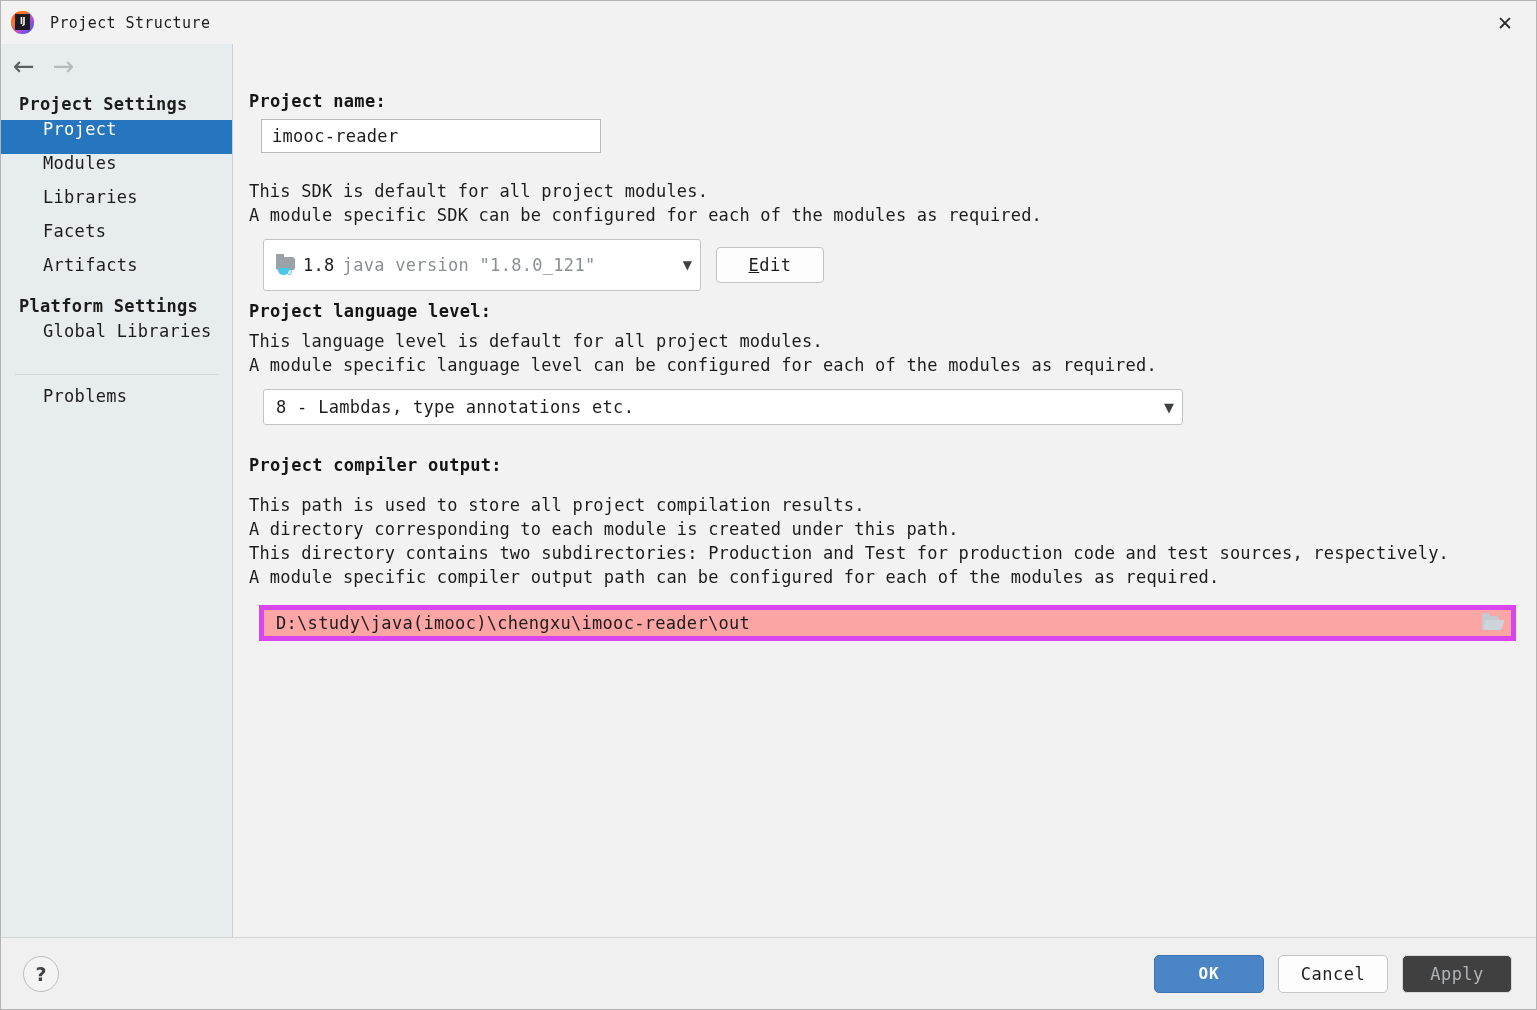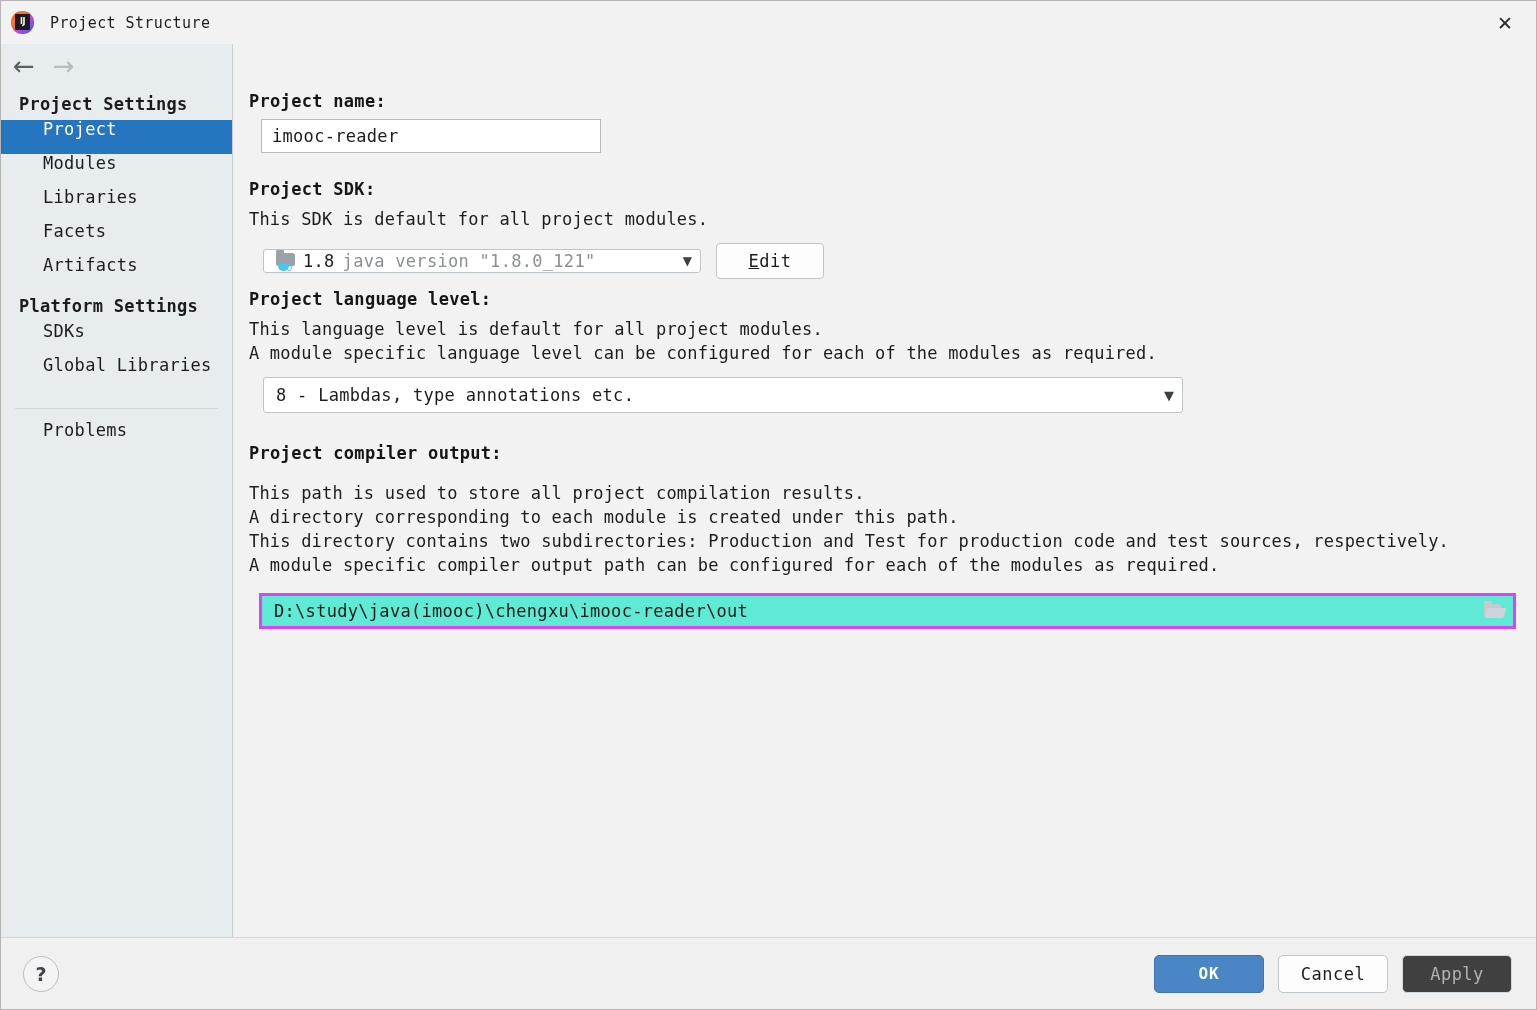--- a/index.html
+++ b/index.html
@@ -172,21 +172,21 @@
   .sdk-row {
     display: flex;
     align-items: center;
     gap: 15px;
     margin: 12px 0 0 14px;
   }
   .combo {
     background: #ffffff;
     border: 1px solid #c0c4c7;
     border-radius: 3px;
-    height: 24px;
+    height: 52px;
     display: flex;
     align-items: center;
     padding: 0 8px 0 12px;
     font-size: 17px;
     cursor: pointer;
     position: relative;
   }
   #sdk-combo { width: 438px; }
   .jdk-icon {
     width: 20px; height: 17px;
@@ -257,22 +257,22 @@
   #lang-combo .caret { font-size: 13px; }
   .lang-text { color: #1c1c1c; letter-spacing: 0.3px; }
 
   .gap-lg { height: 30px; }
   .gap-sm { height: 10px; }
 
   #out-field {
     margin: 16px 0 0 10px;
     width: 1257px;
     height: 36px;
-    border: 3px solid #d946ef;
-    background: #5eead4;
+    border: 5px solid #d946ef;
+    background: #fca5a5;
     display: flex;
     align-items: center;
     padding: 0 8px 0 12px;
   }
   #out-field .path {
     font-size: 17px;
     color: #1c1c1c;
     letter-spacing: 0.3px;
     flex: 1 1 auto;
   }
@@ -393,34 +393,33 @@
       </div>
 
       <div class="section-head">Project Settings</div>
       <div class="nav-item selected">Project</div>
       <div class="nav-item">Modules</div>
       <div class="nav-item">Libraries</div>
       <div class="nav-item">Facets</div>
       <div class="nav-item">Artifacts</div>
 
       <div class="section-head">Platform Settings</div>
-      <div class="nav-item">SDKs</div>
       <div class="nav-item">Global Libraries</div>
 
       <div class="nav-sep"></div>
       <div class="nav-item">Problems</div>
     </div>
 
     <div class="main">
 
       <div class="label-bold">Project name:</div>
       <div class="field" id="project-name-field">imooc-reader</div>
 
-      <div class="label-bold">Project SDK:</div>
       <div class="desc">This SDK is default for all project modules.</div>
+      <div class="desc">A module specific SDK can be configured for each of the modules as required.</div>
 
       <div class="sdk-row">
         <div class="combo" id="sdk-combo">
           <span class="jdk-icon">
             <span class="folder"></span>
               <span class="cup"></span>
           </span>
           <span class="sdk-ver">1.8</span>
           <span class="sdk-desc">java version "1.8.0_121"</span>
           <span class="caret">▼</span>

